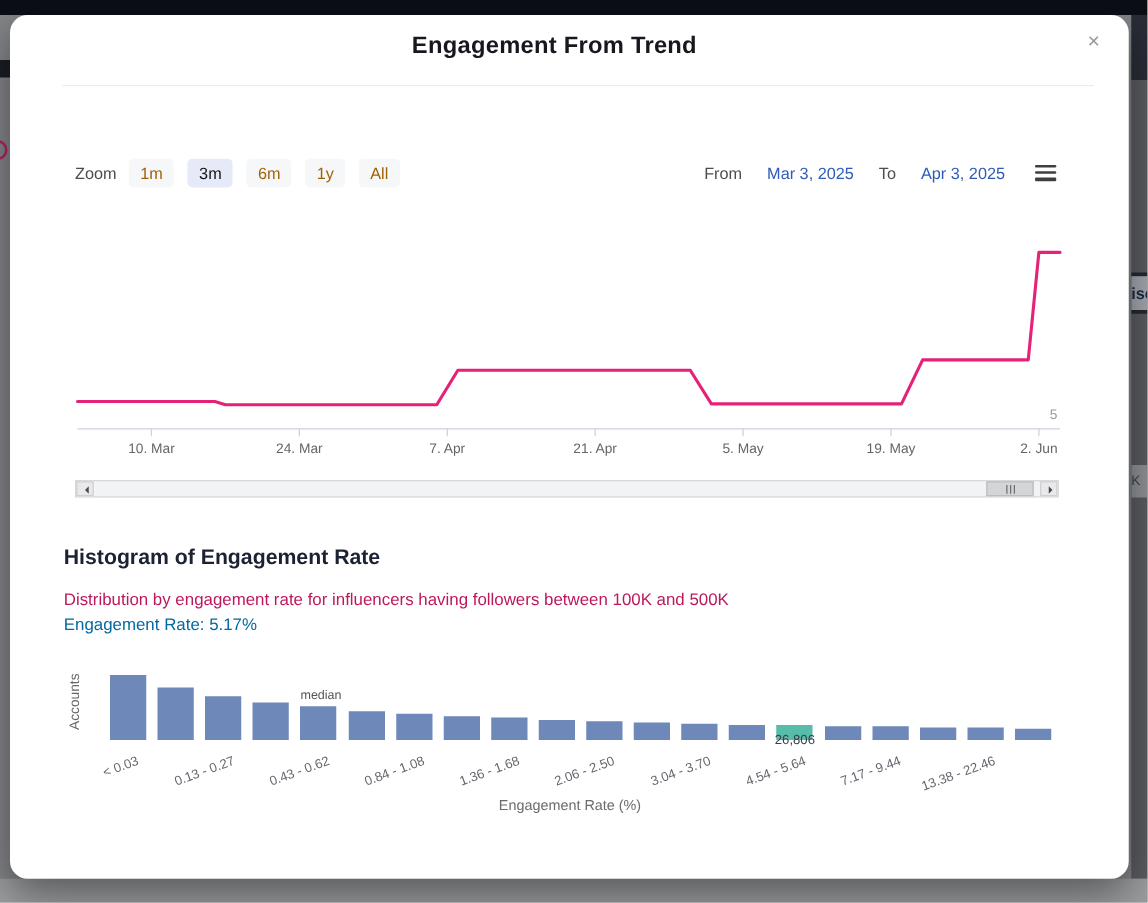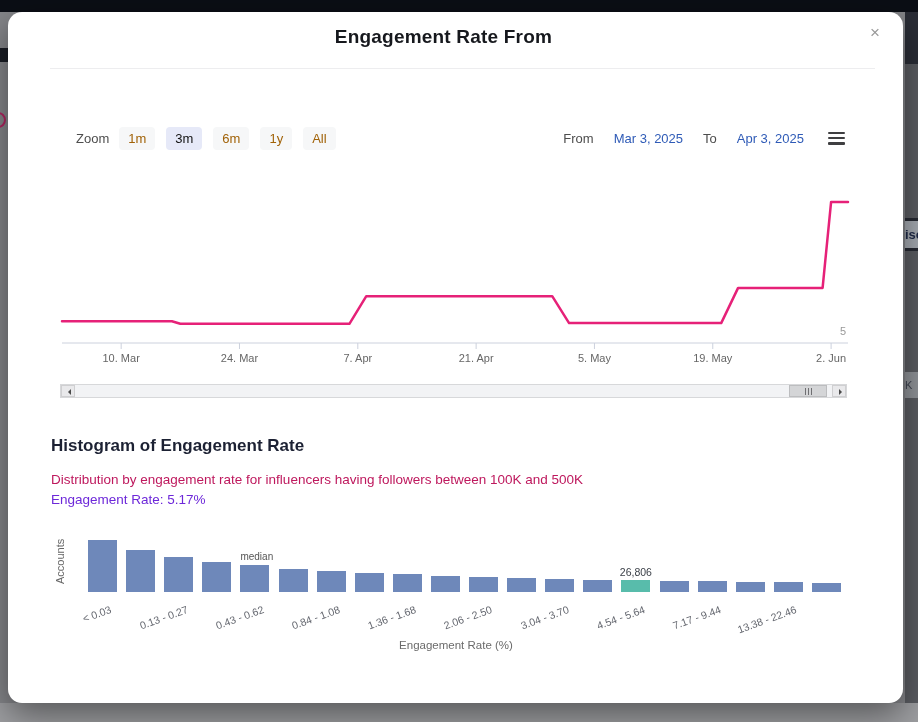--- a/index.html
+++ b/index.html
@@ -24,21 +24,21 @@
   
   .modal { position:absolute; left:8px; top:12px; width:895px; height:691px; background:#ffffff;
            border-radius:14px; box-shadow:0 12px 34px rgba(0,0,0,.45); }
   .close { position:absolute; right:17px; top:10px; font-size:17px; color:#9a9a9a; cursor:pointer;
            width:22px; height:22px; text-align:center; line-height:22px; font-weight:400; }
   .title { position:absolute; left:0; right:24px; top:14px; text-align:center; font-size:19px;
            font-weight:bold; color:#16181d; letter-spacing:.2px; }
   .divider { position:absolute; left:42px; right:28px; top:56px; height:1px; background:#ededef; }
 
   
-  .rs-row { position:absolute; left:68px; right:58px; top:114px; height:24px; display:flex; align-items:center;justify-content:center; }
+  .rs-row { position:absolute; left:52px; right:58px; top:114px; height:24px; display:flex; align-items:center;justify-content:center; }
   .zoom-label { font-size:13px; color:#4d4d4d; margin-right:10px; }
   .zbtn { font-size:13px; color:#a16207; background:#f6f7f8; border-radius:4px; padding:4px 9px;
           margin-right:11px; cursor:pointer; }
   .zbtn.sel { background:#e6e9f8; font-weight:normal; color:#111; }
   .range { margin-left:auto; display:flex; align-items:center; font-size:13px; color:#4d4d4d; }
   .range .date { color:#2f5bb7; margin:0 20px; cursor:pointer; }
   .range .date:last-child { margin-right:0; }
   .burger { margin-left:24px; width:17px; height:13px; display:flex; flex-direction:column;
             justify-content:space-between; cursor:pointer; }
   .burger i { display:block; height:2.6px; background:#3f3f41; border-radius:1px; }
@@ -56,29 +56,29 @@
   .sb-arrow::after { content:""; position:absolute; left:4px; top:3px; border:3px solid transparent; }
   .sb-arrow.left::after  { border-right-color:#4a4a4a; left:3px; }
   .sb-arrow.right::after { border-left-color:#4a4a4a; left:6px; }
   .sb-thumb { position:absolute; left:728px; top:0; width:38px; height:12px; background:#d4d5d7;
               border:1px solid #bcbdbf; display:flex; align-items:center; justify-content:center; gap:2px; }
   .sb-thumb i { display:block; width:1px; height:7px; background:#6f6f72; }
 
   
   .hist-title { position:absolute; left:43px; top:424px; font-size:17px; font-weight:bold; color:#1c2133; }
   .hist-desc1 { position:absolute; left:43px; top:460px; font-size:13.5px; color:#be185d; }
-  .hist-desc2 { position:absolute; left:43px; top:480px; font-size:13.5px; color:#6d28d9; }
+  .hist-desc2 { position:absolute; left:43px; top:480px; font-size:13.5px; color:#0369a1; }
   .hist { position:absolute; left:42px; top:513px; width:812px; height:122px; }
   .hist .ylab { position:absolute; left:4px; top:4px; height:64px; writing-mode:vertical-rl;
                 transform:rotate(180deg); font-size:11px; color:#666; text-align:center; }
   .hbar { position:absolute; }
   .hlab { position:absolute; top:78px; white-space:nowrap; font-size:10.5px; color:#63666e;
           transform:rotate(-20deg); transform-origin:100% 0; }
   .median-lab { position:absolute; font-size:10px; color:#555; white-space:nowrap; }
-  .val-lab { position:absolute; font-size:10.5px; color:#3a3f47; transform:translateX(-50%); white-space:nowrap; }
+  .val-lab { position:absolute; font-size:10.5px; color:#3a3f47; transform:translateX(-50%); white-space:nowrap;margin-top:20px; }
   .xlab { position:absolute; left:42px; top:627px; width:812px; text-align:center; font-size:11.5px; color:#6b6b6b; }
 </style>
 </head>
 <body>
 
 <div class="bg-top"></div>
 <div class="bg-left">
   <div class="blk"></div>
   <div class="ring"></div>
 </div>
@@ -86,21 +86,21 @@
   <div class="b1"></div>
   <div class="ln1"></div>
   <div class="b2">ise</div>
   <div class="ln2"></div>
   <div class="b3">K</div>
 </div>
 <div class="bg-bottom"></div>
 
 <div class="modal">
   <span class="close">×</span>
-  <div class="title">Engagement Rate From</div>
+  <div class="title">Engagement From Trend</div>
   <div class="divider"></div>
 
   <div class="rs-row">
     <span class="zoom-label">Zoom</span>
     <span id="zoom-buttons" style="display:flex;align-items:center;">
         <span class="zbtn">1m</span>
         <span class="zbtn sel">3m</span>
         <span class="zbtn">6m</span>
         <span class="zbtn">1y</span>
         <span class="zbtn">All</span>

